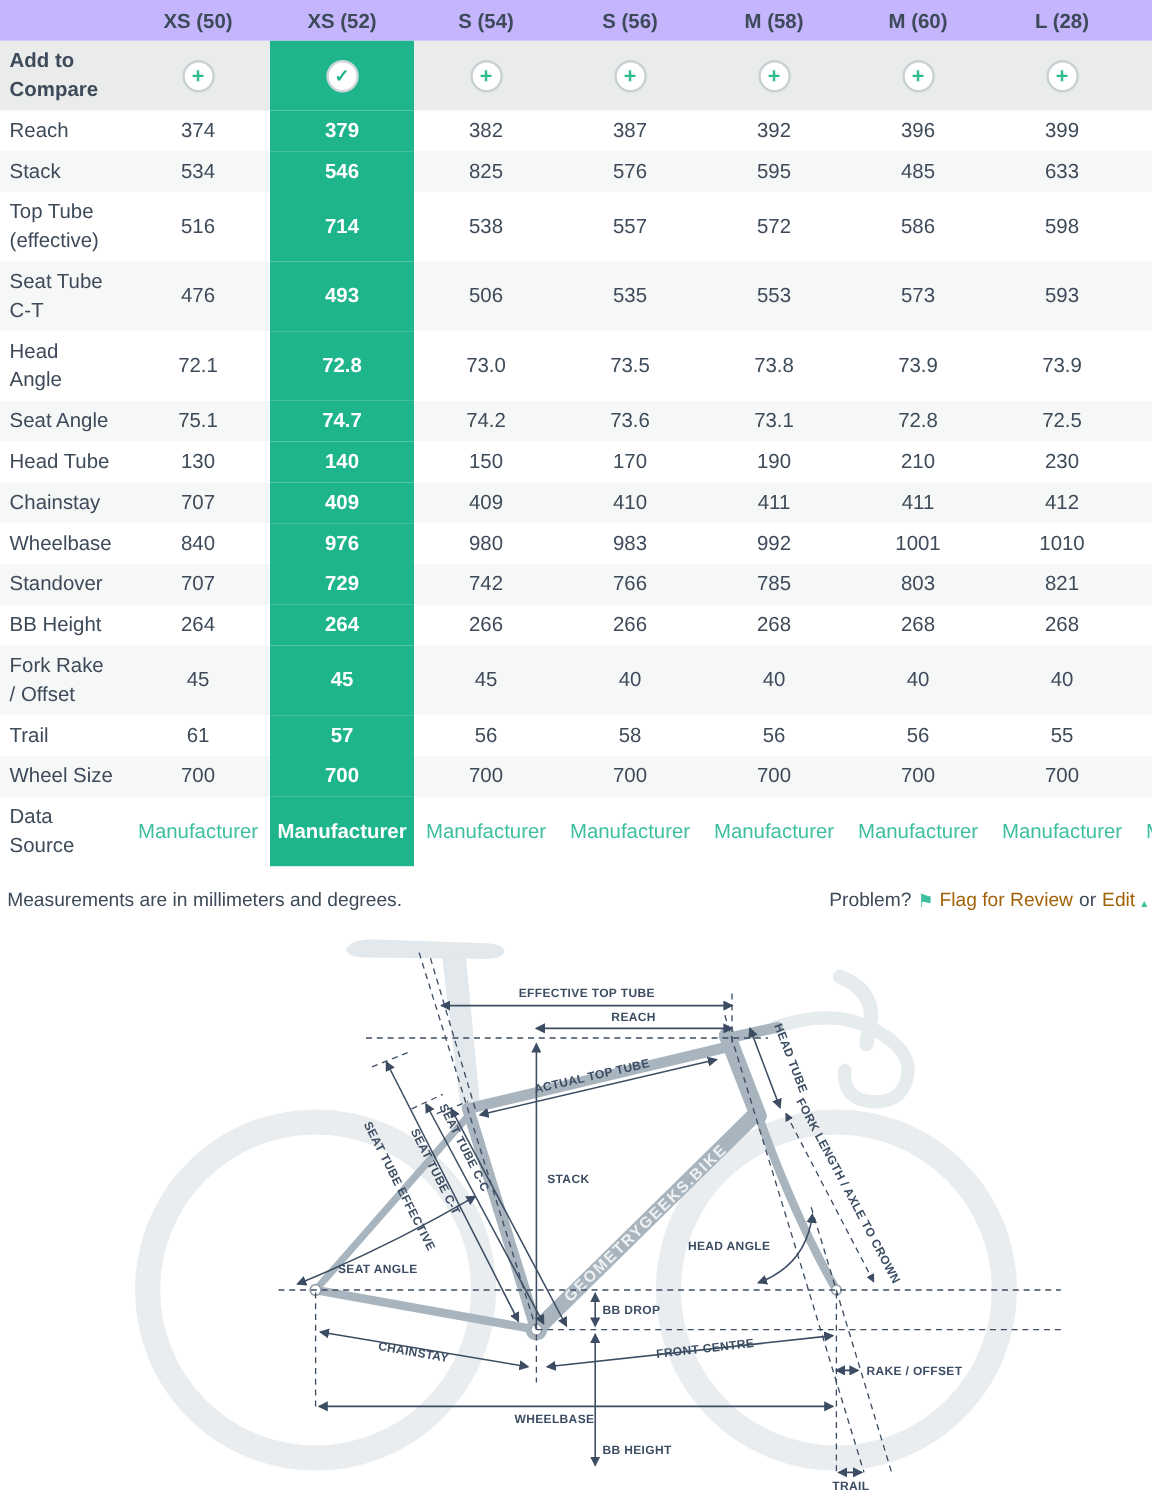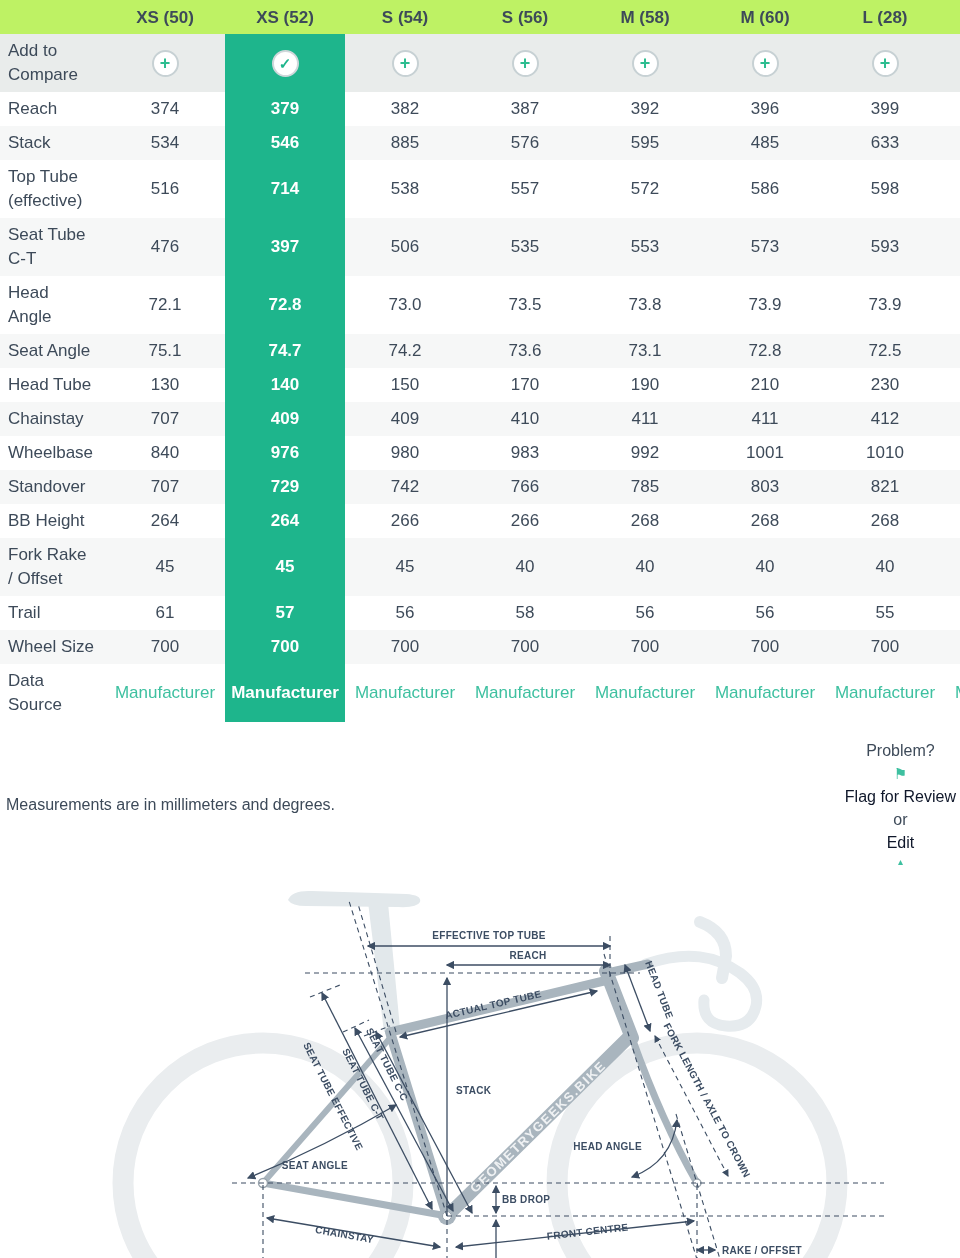--- a/index.html
+++ b/index.html
@@ -8,54 +8,54 @@
     width:960px; height:1258px; overflow:hidden;
     font-family:"Liberation Sans", sans-serif;
     color:#3d4a59;
   }
   .table-wrap { width:960px; overflow:hidden; }
   table { border-collapse:collapse; table-layout:fixed; width:1065px; }
   col.label-col { width:105px; }
   col.data-col { width:120px; }
   th {
     font-size:17px; font-weight:700; text-align:center;
-    padding:8px 0 6px 0; color:#3d4a59; background:#bef264;
+    padding:8px 0 6px 0; color:#3d4a59; background:#c4b5fd;
   }
   td {
     font-size:17px; text-align:center; padding:5px 0;
     line-height:24px; color:#3d4a59;
   }
   td.lab {
     text-align:left; padding-left:8px; white-space:pre-line;
   }
   tr.alt td { background:#f6f7f7; }
   tr.compare td { background:#e9eceb; }
-  tr.compare td.lab { font-weight:400;margin-left:20px; }
+  tr.compare td.lab { font-weight:700;margin-left:20px; }
   td.sel { background:#1eb58c !important; color:#fff; font-weight:700; }
   .plus-circle, .check-circle {
     display:inline-flex; width:27px; height:27px; border-radius:50%;
     align-items:center; justify-content:center; cursor:pointer;
     vertical-align:middle; line-height:1;
   }
   .plus-circle {
     border:2px solid #c7d1d4; background:#fff;
     color:#2dbd90; font-size:18px; font-weight:700;
   }
   .check-circle {
     border:2px solid #cfd7da; background:#fff;
     color:#1eb58c; font-size:15px; font-weight:700;
   }
   .ds-link { color:#3ec0a0; cursor:pointer;text-align:center; }
   td.sel .ds-link { color:#fff; }
   .footer-bar {
     width:960px; display:flex; justify-content:space-between; align-items:center;
     padding:20px 4px 6px 6px; font-size:16px;
   }
-  .problem-area { display:flex; align-items:center; gap:5px;flex-direction:column; }
-  .teal-link { color:#0f172a; cursor:pointer; }
+  .problem-area { display:flex; align-items:flex-end; gap:5px; }
+  .teal-link { color:#a16207; cursor:pointer; }
   .flag-glyph { color:#3ec0a0; font-size:15px; }
   .caret { font-size:10px; color:#3ec0a0; position:relative; top:-1px; }
   .diagram-wrap { width:960px; margin-top:12px; }
   .dim  { stroke:#3c4d63; stroke-width:1.3; fill:none; }
   .dsh  { stroke:#3c4d63; stroke-width:1.1; fill:none; stroke-dasharray:5 4; }
   .lbl  { font-family:"Liberation Sans",sans-serif; font-size:10px; font-weight:700;
           fill:#3c4d63; letter-spacing:.3px; }
   .brandtxt { font-family:"Liberation Sans",sans-serif; font-size:13px; font-weight:700;
           fill:#ffffff; opacity:.82; letter-spacing:1.6px; }
 </style>
@@ -108,21 +108,21 @@
           <td>387</td>
           <td>392</td>
           <td>396</td>
           <td>399</td>
           <td></td>
         </tr>
         <tr class="data alt">
           <td class="lab">Stack</td>
           <td>534</td>
           <td class="sel">546</td>
-          <td>885</td>
+          <td>825</td>
           <td>576</td>
           <td>595</td>
           <td>485</td>
           <td>633</td>
           <td></td>
         </tr>
         <tr class="data">
           <td class="lab">Top Tube
 (effective)</td>
           <td>516</td>
@@ -131,21 +131,21 @@
           <td>557</td>
           <td>572</td>
           <td>586</td>
           <td>598</td>
           <td></td>
         </tr>
         <tr class="data alt">
           <td class="lab">Seat Tube
 C-T</td>
           <td>476</td>
-          <td class="sel">397</td>
+          <td class="sel">493</td>
           <td>506</td>
           <td>535</td>
           <td>553</td>
           <td>573</td>
           <td>593</td>
           <td></td>
         </tr>
         <tr class="data">
           <td class="lab">Head
 Angle</td>

